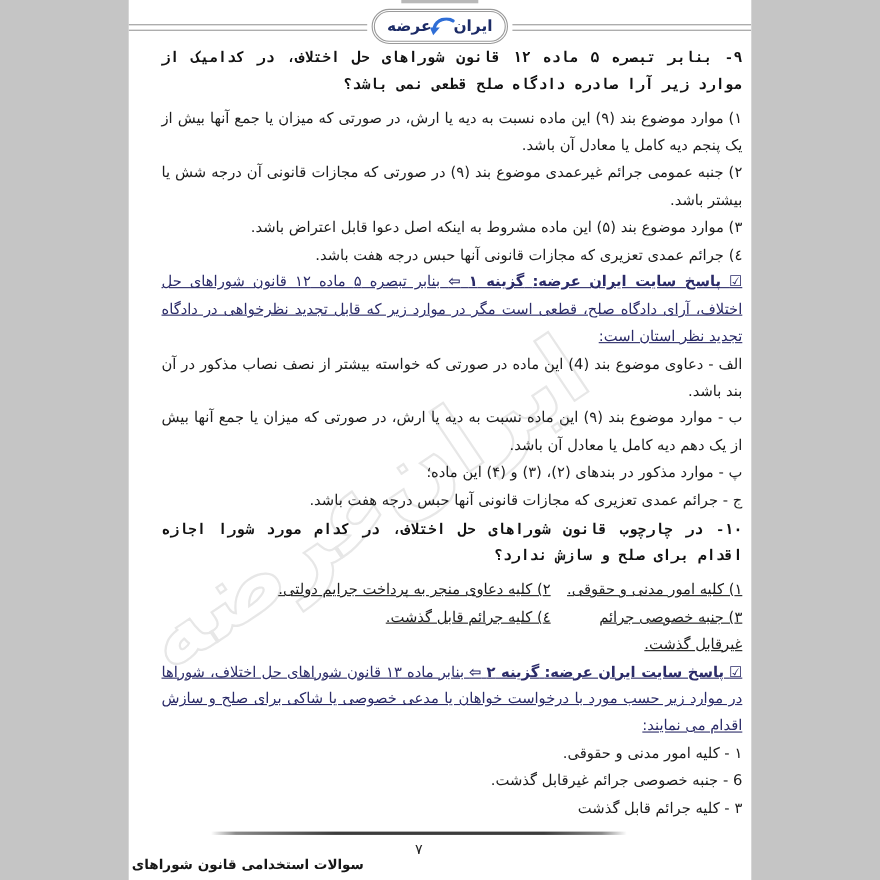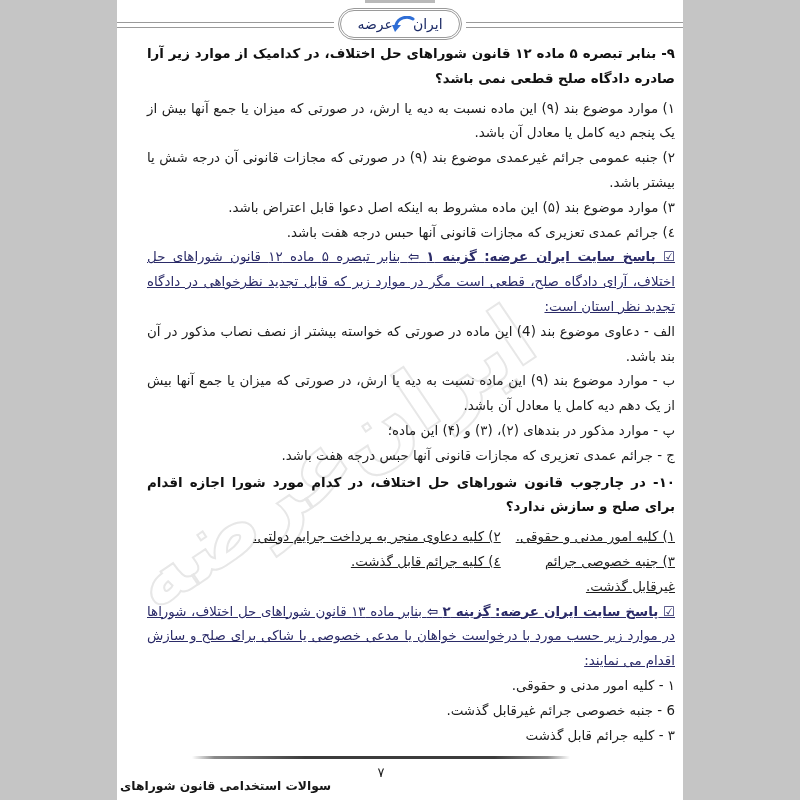--- a/index.html
+++ b/index.html
@@ -28,40 +28,40 @@
     width:calc(50% - 66px);
   }
   .logo-band::before{left:0;}
   .logo-band::after{right:0;}
   .logo-pill{
     position:absolute;left:50%;top:0;transform:translateX(-50%);
     width:124px;height:32px;border:3px double #9a9a9a;border-radius:17px;
     background:#fff;display:flex;align-items:center;justify-content:center;
     gap:1px;box-sizing:border-box;
   }
-  .logo-text{font-weight:normal;font-size:14px;color:#1c2b66;line-height:1;}
+  .logo-text{font-weight:bold;font-size:14px;color:#1c2b66;line-height:1;}
   .logo-arrow{width:24px;height:17px;margin:0 -3px;}
   
   .watermark{
     position:absolute;top:408px;right:118px;z-index:0;
     font-size:86px;font-weight:bold;color:transparent;
     -webkit-text-stroke:2px #dfdfdf;
     transform:rotate(-34deg);transform-origin:center;
     white-space:nowrap;opacity:.75;pointer-events:none;
     letter-spacing:-2px;
   }
   
   .content{
     position:relative;z-index:1;
     padding:40px 8px 0 30px;
     font-size:13.4px;color:#1c1c1c;line-height:24.8px;
   }
   .content p{margin:0;}
   .just{text-align:justify;text-justify:inter-word;}
-  .q-title{font-weight:bold;color:#111;margin:2px 0 5px 0 !important;}
+  .q-title{font-weight:bold;color:#111;margin:2px 0 5px 0 !important;font-family:Liberation Mono, monospace;}
   .ans{color:#2b2b68;text-decoration:underline;}
   .ans .b{font-weight:bold;}
   .opt-grid{
     display:grid;grid-template-columns:33% 67%;
   }
   .opt-grid div{text-align:right;text-decoration:underline;}
   
   .footer-rule{
     position:absolute;bottom:41px;left:75px;width:378px;height:3px;
     background:linear-gradient(90deg,rgba(80,80,80,0) 0%,#8a8a8a 6%,#3c3c3c 30%,#3c3c3c 80%,#8a8a8a 94%,rgba(80,80,80,0) 100%);

